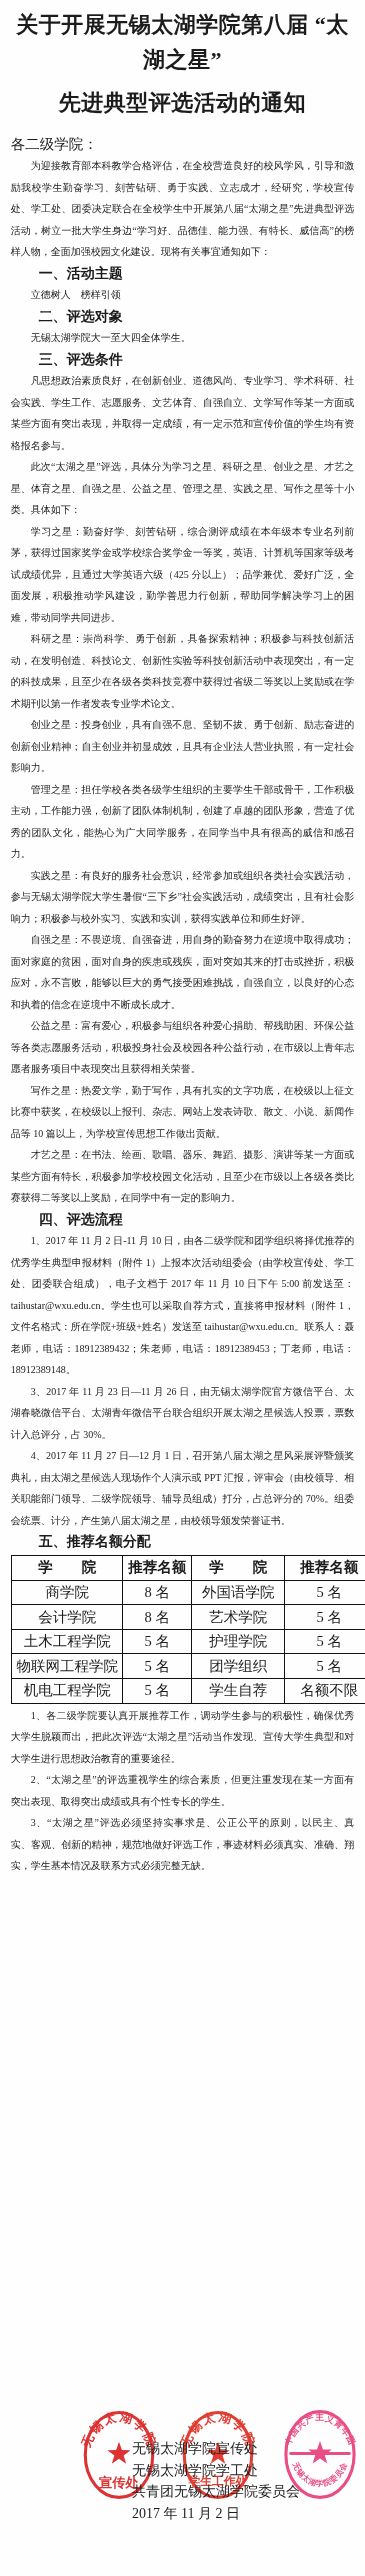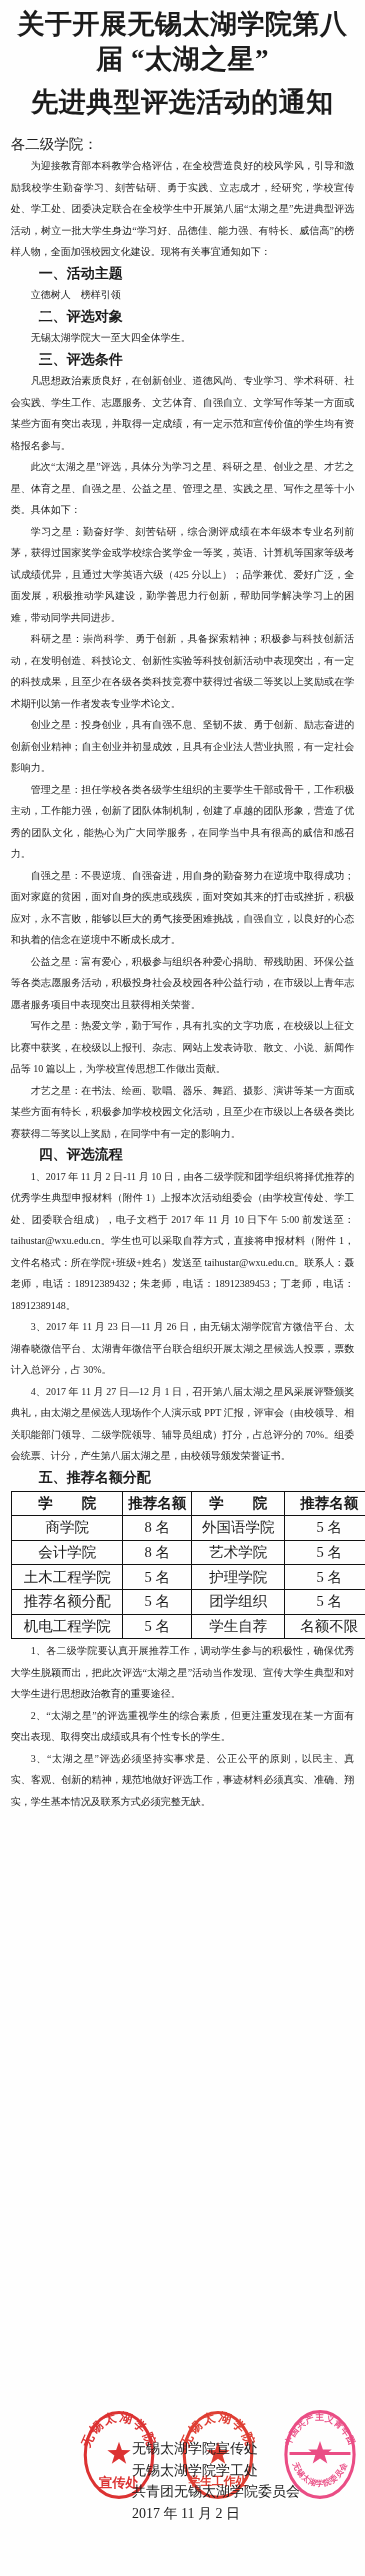--- a/index.html
+++ b/index.html
@@ -9,21 +9,21 @@
     margin:0 auto;
     background:#fefefe;
     overflow:hidden;
     color:#1c1c1c;
     font-family:"Liberation Serif","DejaVu Serif",serif;
   }
   .content{padding:5.4px 10.7px 0 10.7px;}
   .doc-title{
     text-align:center;
     font-weight:bold;
-    font-size:27px;
+    font-size:22px;
     line-height:35px;
     letter-spacing:0.5px;
     margin:2.1px 0 14px 0;
   }
   .doc-title .t-line{display:block;margin-bottom:7.5px;}
   .salutation{
     font-size:14.5px;line-height:21.5px;margin:0;
   }
   .para{
     font-size:10px;line-height:21.5px;margin:0;
@@ -84,20 +84,21 @@
     <h2 class="sec-heading">二、评选对象</h2>
     <p class="para">无锡太湖学院大一至大四全体学生。</p>
 
     <h2 class="sec-heading">三、评选条件</h2>
     <p class="para">凡思想政治素质良好，在创新创业、道德风尚、专业学习、学术科研、社会实践、学生工作、志愿服务、文艺体育、自强自立、文学写作等某一方面或某些方面有突出表现，并取得一定成绩，有一定示范和宣传价值的学生均有资格报名参与。</p>
     <p class="para">此次“太湖之星”评选，具体分为学习之星、科研之星、创业之星、才艺之星、体育之星、自强之星、公益之星、管理之星、实践之星、写作之星等十小类。具体如下：</p>
     <p class="para">学习之星：勤奋好学、刻苦钻研，综合测评成绩在本年级本专业名列前茅，获得过国家奖学金或学校综合奖学金一等奖，英语、计算机等国家等级考试成绩优异，且通过大学英语六级（425 分以上）；品学兼优、爱好广泛，全面发展，积极推动学风建设，勤学善思力行创新，帮助同学解决学习上的困难，带动同学共同进步。</p>
     <p class="para">科研之星：崇尚科学、勇于创新，具备探索精神；积极参与科技创新活动，在发明创造、科技论文、创新性实验等科技创新活动中表现突出，有一定的科技成果，且至少在各级各类科技竞赛中获得过省级二等奖以上奖励或在学术期刊以第一作者发表专业学术论文。</p>
     <p class="para">创业之星：投身创业，具有自强不息、坚韧不拔、勇于创新、励志奋进的创新创业精神；自主创业并初显成效，且具有企业法人营业执照，有一定社会影响力。</p>
     <p class="para">管理之星：担任学校各类各级学生组织的主要学生干部或骨干，工作积极主动，工作能力强，创新了团队体制机制，创建了卓越的团队形象，营造了优秀的团队文化，能热心为广大同学服务，在同学当中具有很高的威信和感召力。</p>
+    <p class="para">实践之星：有良好的服务社会意识，经常参加或组织各类社会实践活动，参与无锡太湖学院大学生暑假“三下乡”社会实践活动，成绩突出，且有社会影响力；积极参与校外实习、实践和实训，获得实践单位和师生好评。</p>
     <p class="para">自强之星：不畏逆境、自强奋进，用自身的勤奋努力在逆境中取得成功；面对家庭的贫困，面对自身的疾患或残疾，面对突如其来的打击或挫折，积极应对，永不言败，能够以巨大的勇气接受困难挑战，自强自立，以良好的心态和执着的信念在逆境中不断成长成才。</p>
     <p class="para">公益之星：富有爱心，积极参与组织各种爱心捐助、帮残助困、环保公益等各类志愿服务活动，积极投身社会及校园各种公益行动，在市级以上青年志愿者服务项目中表现突出且获得相关荣誉。</p>
     <p class="para">写作之星：热爱文学，勤于写作，具有扎实的文字功底，在校级以上征文比赛中获奖，在校级以上报刊、杂志、网站上发表诗歌、散文、小说、新闻作品等 10 篇以上，为学校宣传思想工作做出贡献。</p>
     <p class="para">才艺之星：在书法、绘画、歌唱、器乐、舞蹈、摄影、演讲等某一方面或某些方面有特长，积极参加学校校园文化活动，且至少在市级以上各级各类比赛获得二等奖以上奖励，在同学中有一定的影响力。</p>
 
     <h2 class="sec-heading">四、评选流程</h2>
     <p class="para">1、2017 年 11 月 2 日-11 月 10 日，由各二级学院和团学组织将择优推荐的优秀学生典型申报材料（附件 1）上报本次活动组委会（由学校宣传处、学工处、团委联合组成），电子文档于 2017 年 11 月 10 日下午 5:00 前发送至：taihustar@wxu.edu.cn。学生也可以采取自荐方式，直接将申报材料（附件 1，文件名格式：所在学院+班级+姓名）发送至 taihustar@wxu.edu.cn。联系人：聂老师，电话：18912389432；朱老师，电话：18912389453；丁老师，电话：18912389148。</p>
     <p class="para">3、2017 年 11 月 23 日—11 月 26 日，由无锡太湖学院官方微信平台、太湖春晓微信平台、太湖青年微信平台联合组织开展太湖之星候选人投票，票数计入总评分，占 30%。</p>
     <p class="para">4、2017 年 11 月 27 日—12 月 1 日，召开第八届太湖之星风采展评暨颁奖典礼，由太湖之星候选人现场作个人演示或 PPT 汇报，评审会（由校领导、相关职能部门领导、二级学院领导、辅导员组成）打分，占总评分的 70%。组委会统票、计分，产生第八届太湖之星，由校领导颁发荣誉证书。</p>
 
@@ -131,21 +132,21 @@
           <td>艺术学院</td>
           <td>5 名</td>
         </tr>
         <tr>
           <td>土木工程学院</td>
           <td>5 名</td>
           <td>护理学院</td>
           <td>5 名</td>
         </tr>
         <tr>
-          <td>推荐名额分配</td>
+          <td>物联网工程学院</td>
           <td>5 名</td>
           <td>团学组织</td>
           <td>5 名</td>
         </tr>
         <tr>
           <td>机电工程学院</td>
           <td>5 名</td>
           <td>学生自荐</td>
           <td>名额不限</td>
         </tr>

